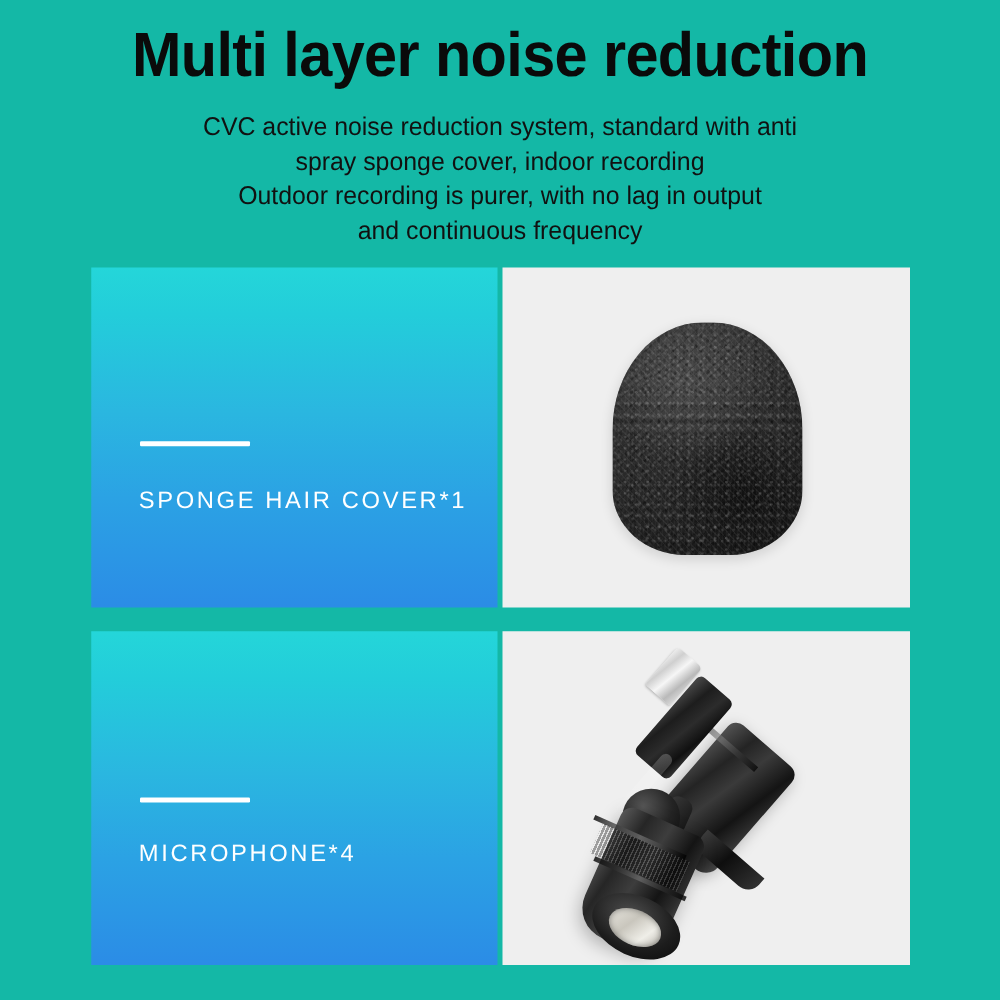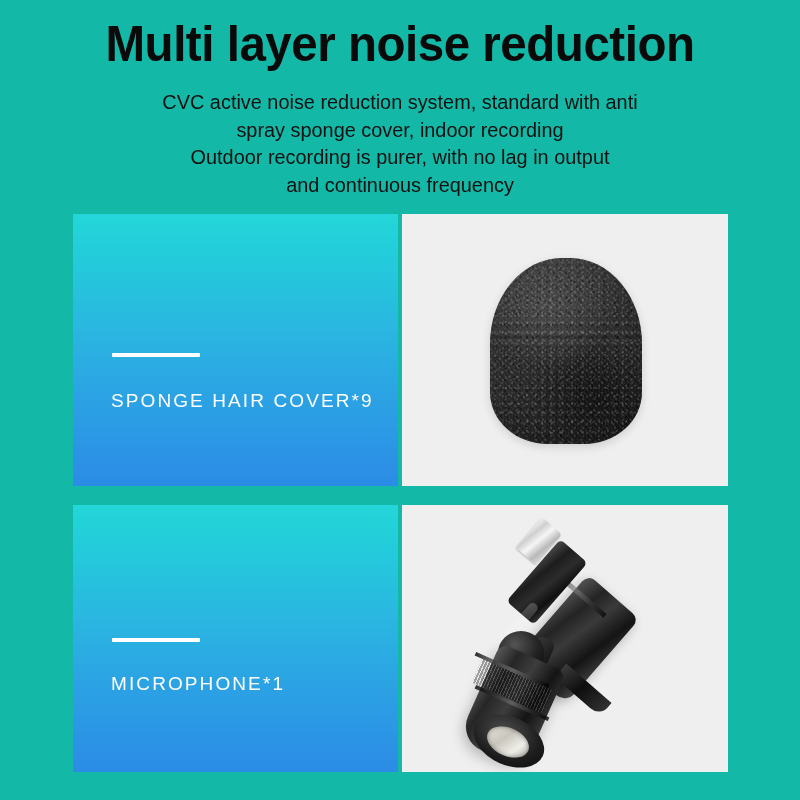--- a/index.html
+++ b/index.html
@@ -205,37 +205,37 @@
     <div>CVC active noise reduction system, standard with anti</div>
     <div>spray sponge cover, indoor recording</div>
     <div>Outdoor recording is purer, with no lag in output</div>
     <div>and continuous frequency</div>
   </div>
 
   <div class="card" id="card-0">
 
     <div class="panel-label">
       <div class="rule"></div>
-      <div class="panel-text">SPONGE HAIR COVER*9</div>
+      <div class="panel-text">SPONGE HAIR COVER*1</div>
     </div>
 
     <div class="panel-photo">
       <div class="sponge">
         <div class="sponge-tex"></div>
         <div class="sponge-tex2"></div>
         <div class="sponge-edge"></div>
       </div>
     </div>
   </div>
 
   <div class="card" id="card-1">
 
     <div class="panel-label">
       <div class="rule"></div>
-      <div class="panel-text">MICROPHONE*1</div>
+      <div class="panel-text">MICROPHONE*4</div>
     </div>
 
     <div class="panel-photo">
       <div class="mic">
         <div class="mic-part mic-barrel"></div>
         <div class="mic-part mic-barrel-ring"></div>
         <div class="mic-part mic-barrel-cap"></div>
         <div class="mic-part mic-neck"></div>
         <div class="mic-part mic-tip"></div>
         <div class="mic-part mic-gloss"></div>

